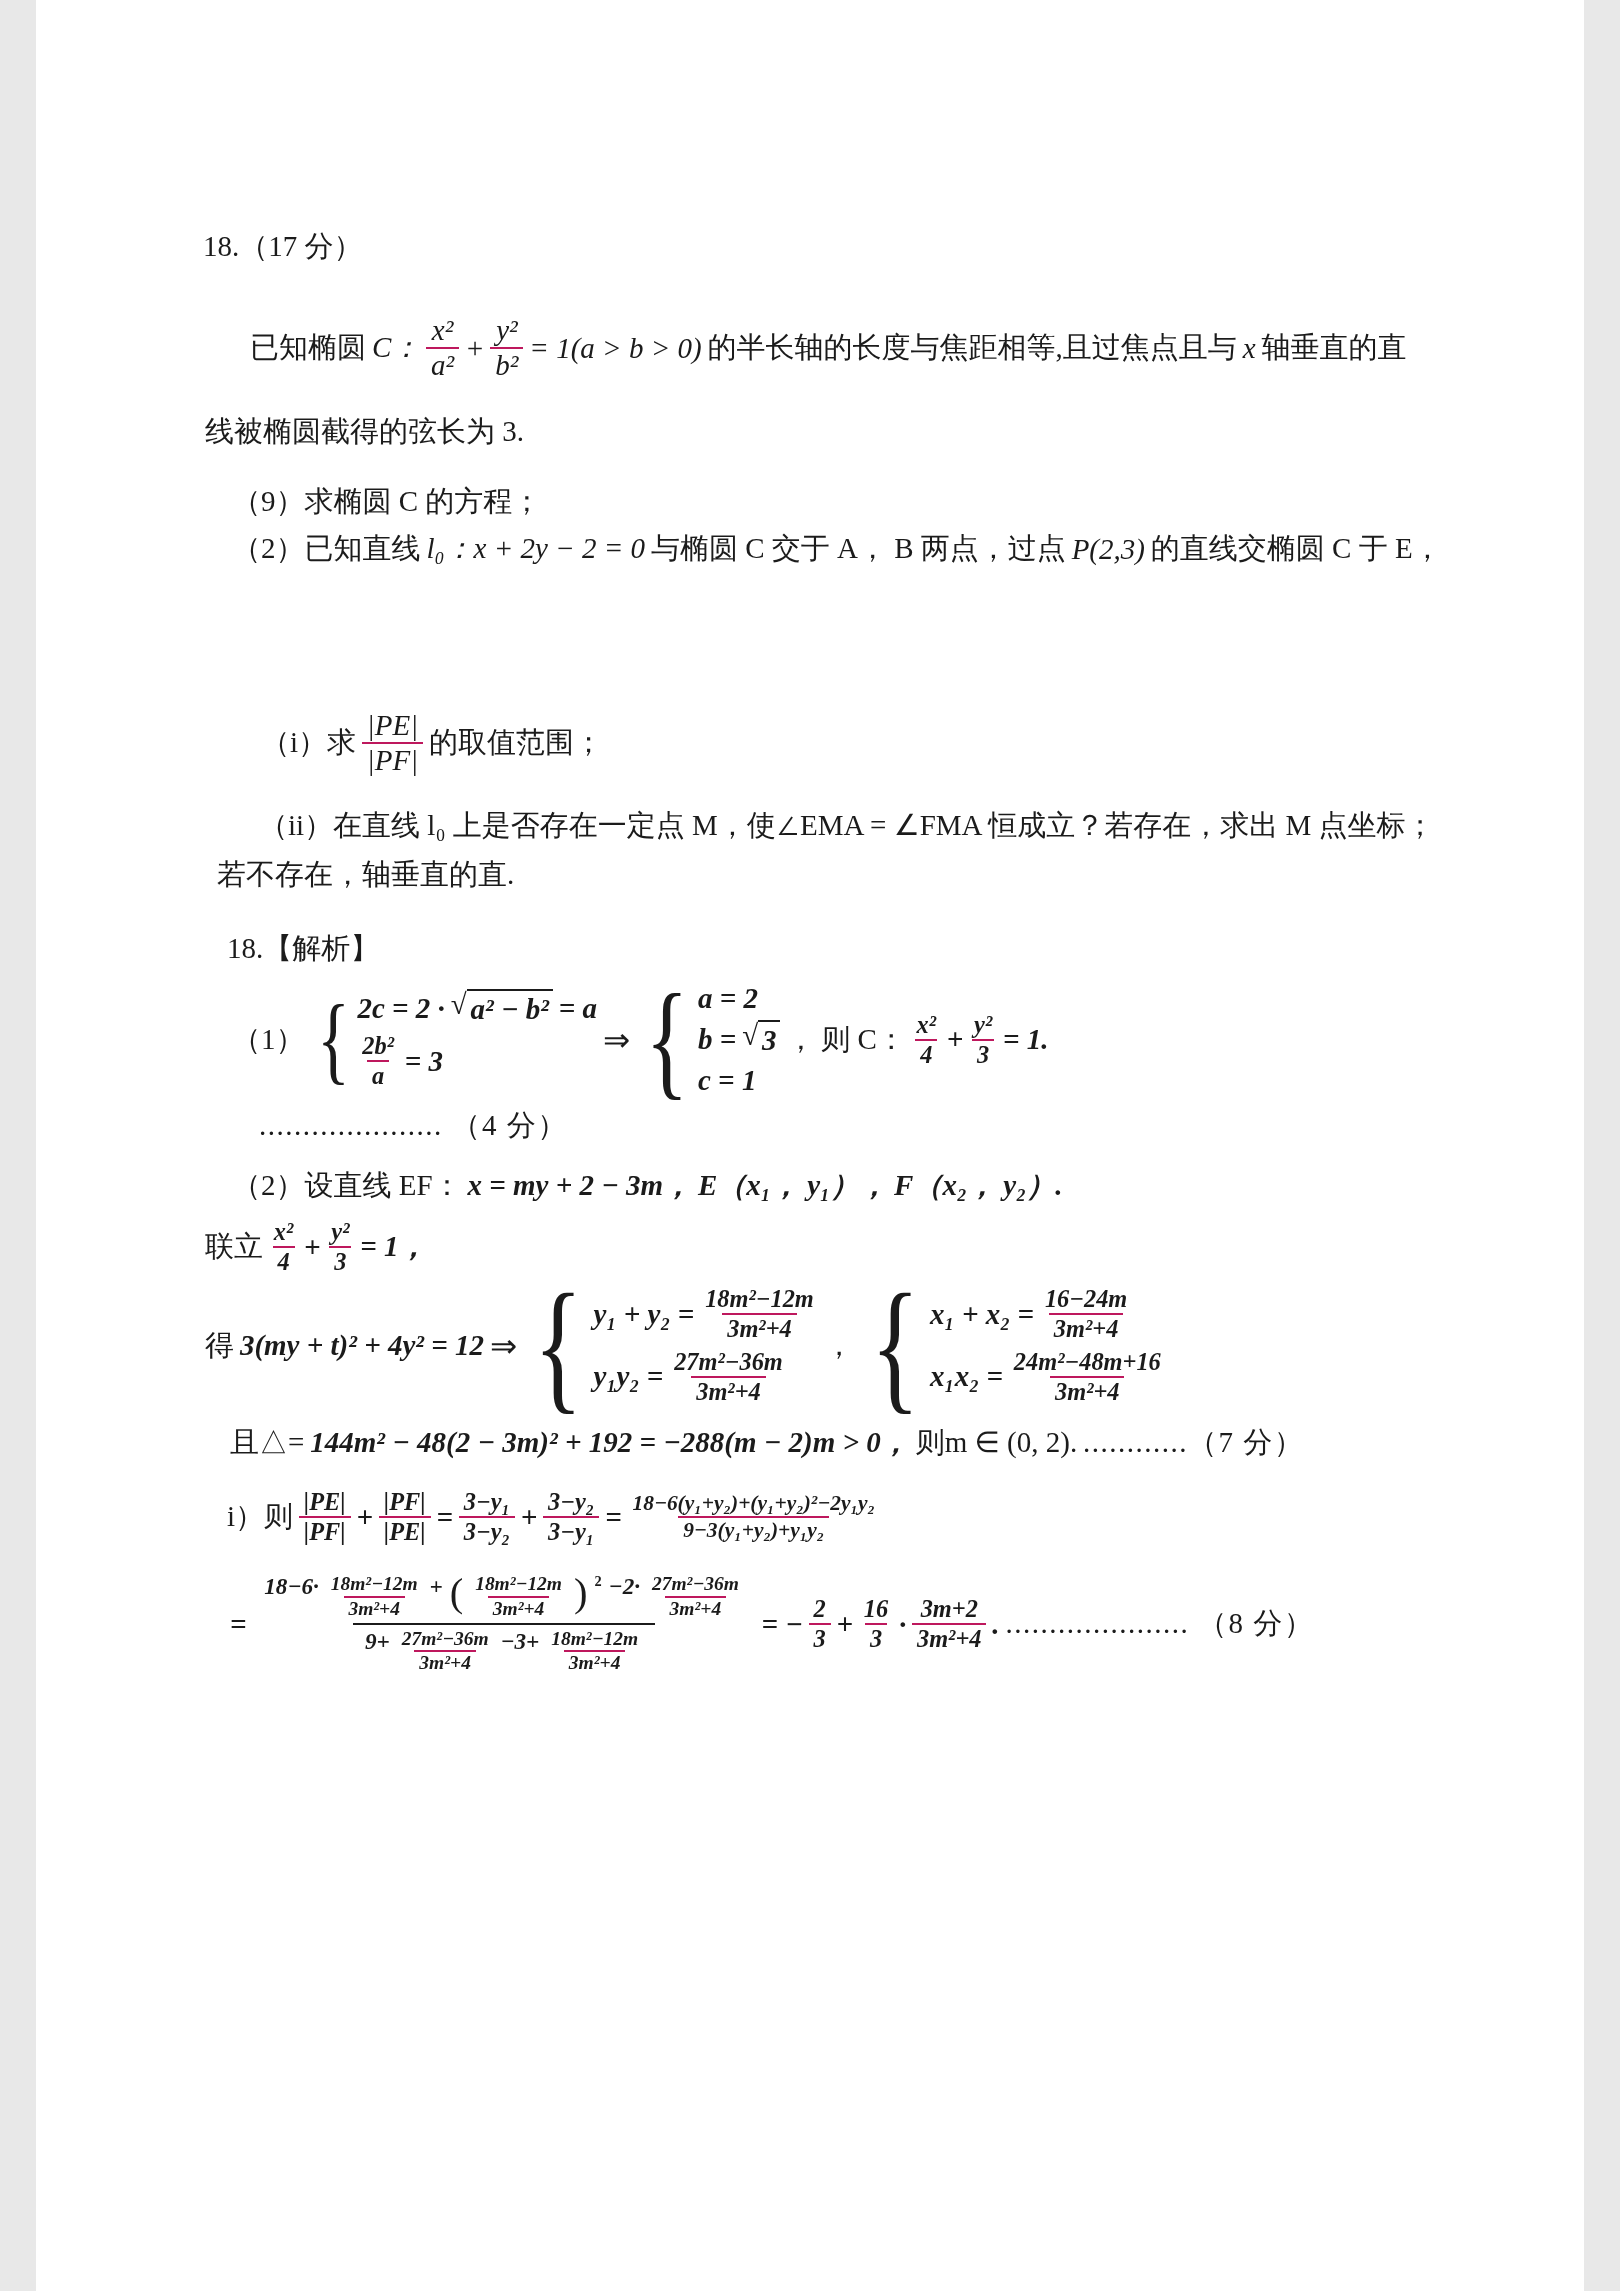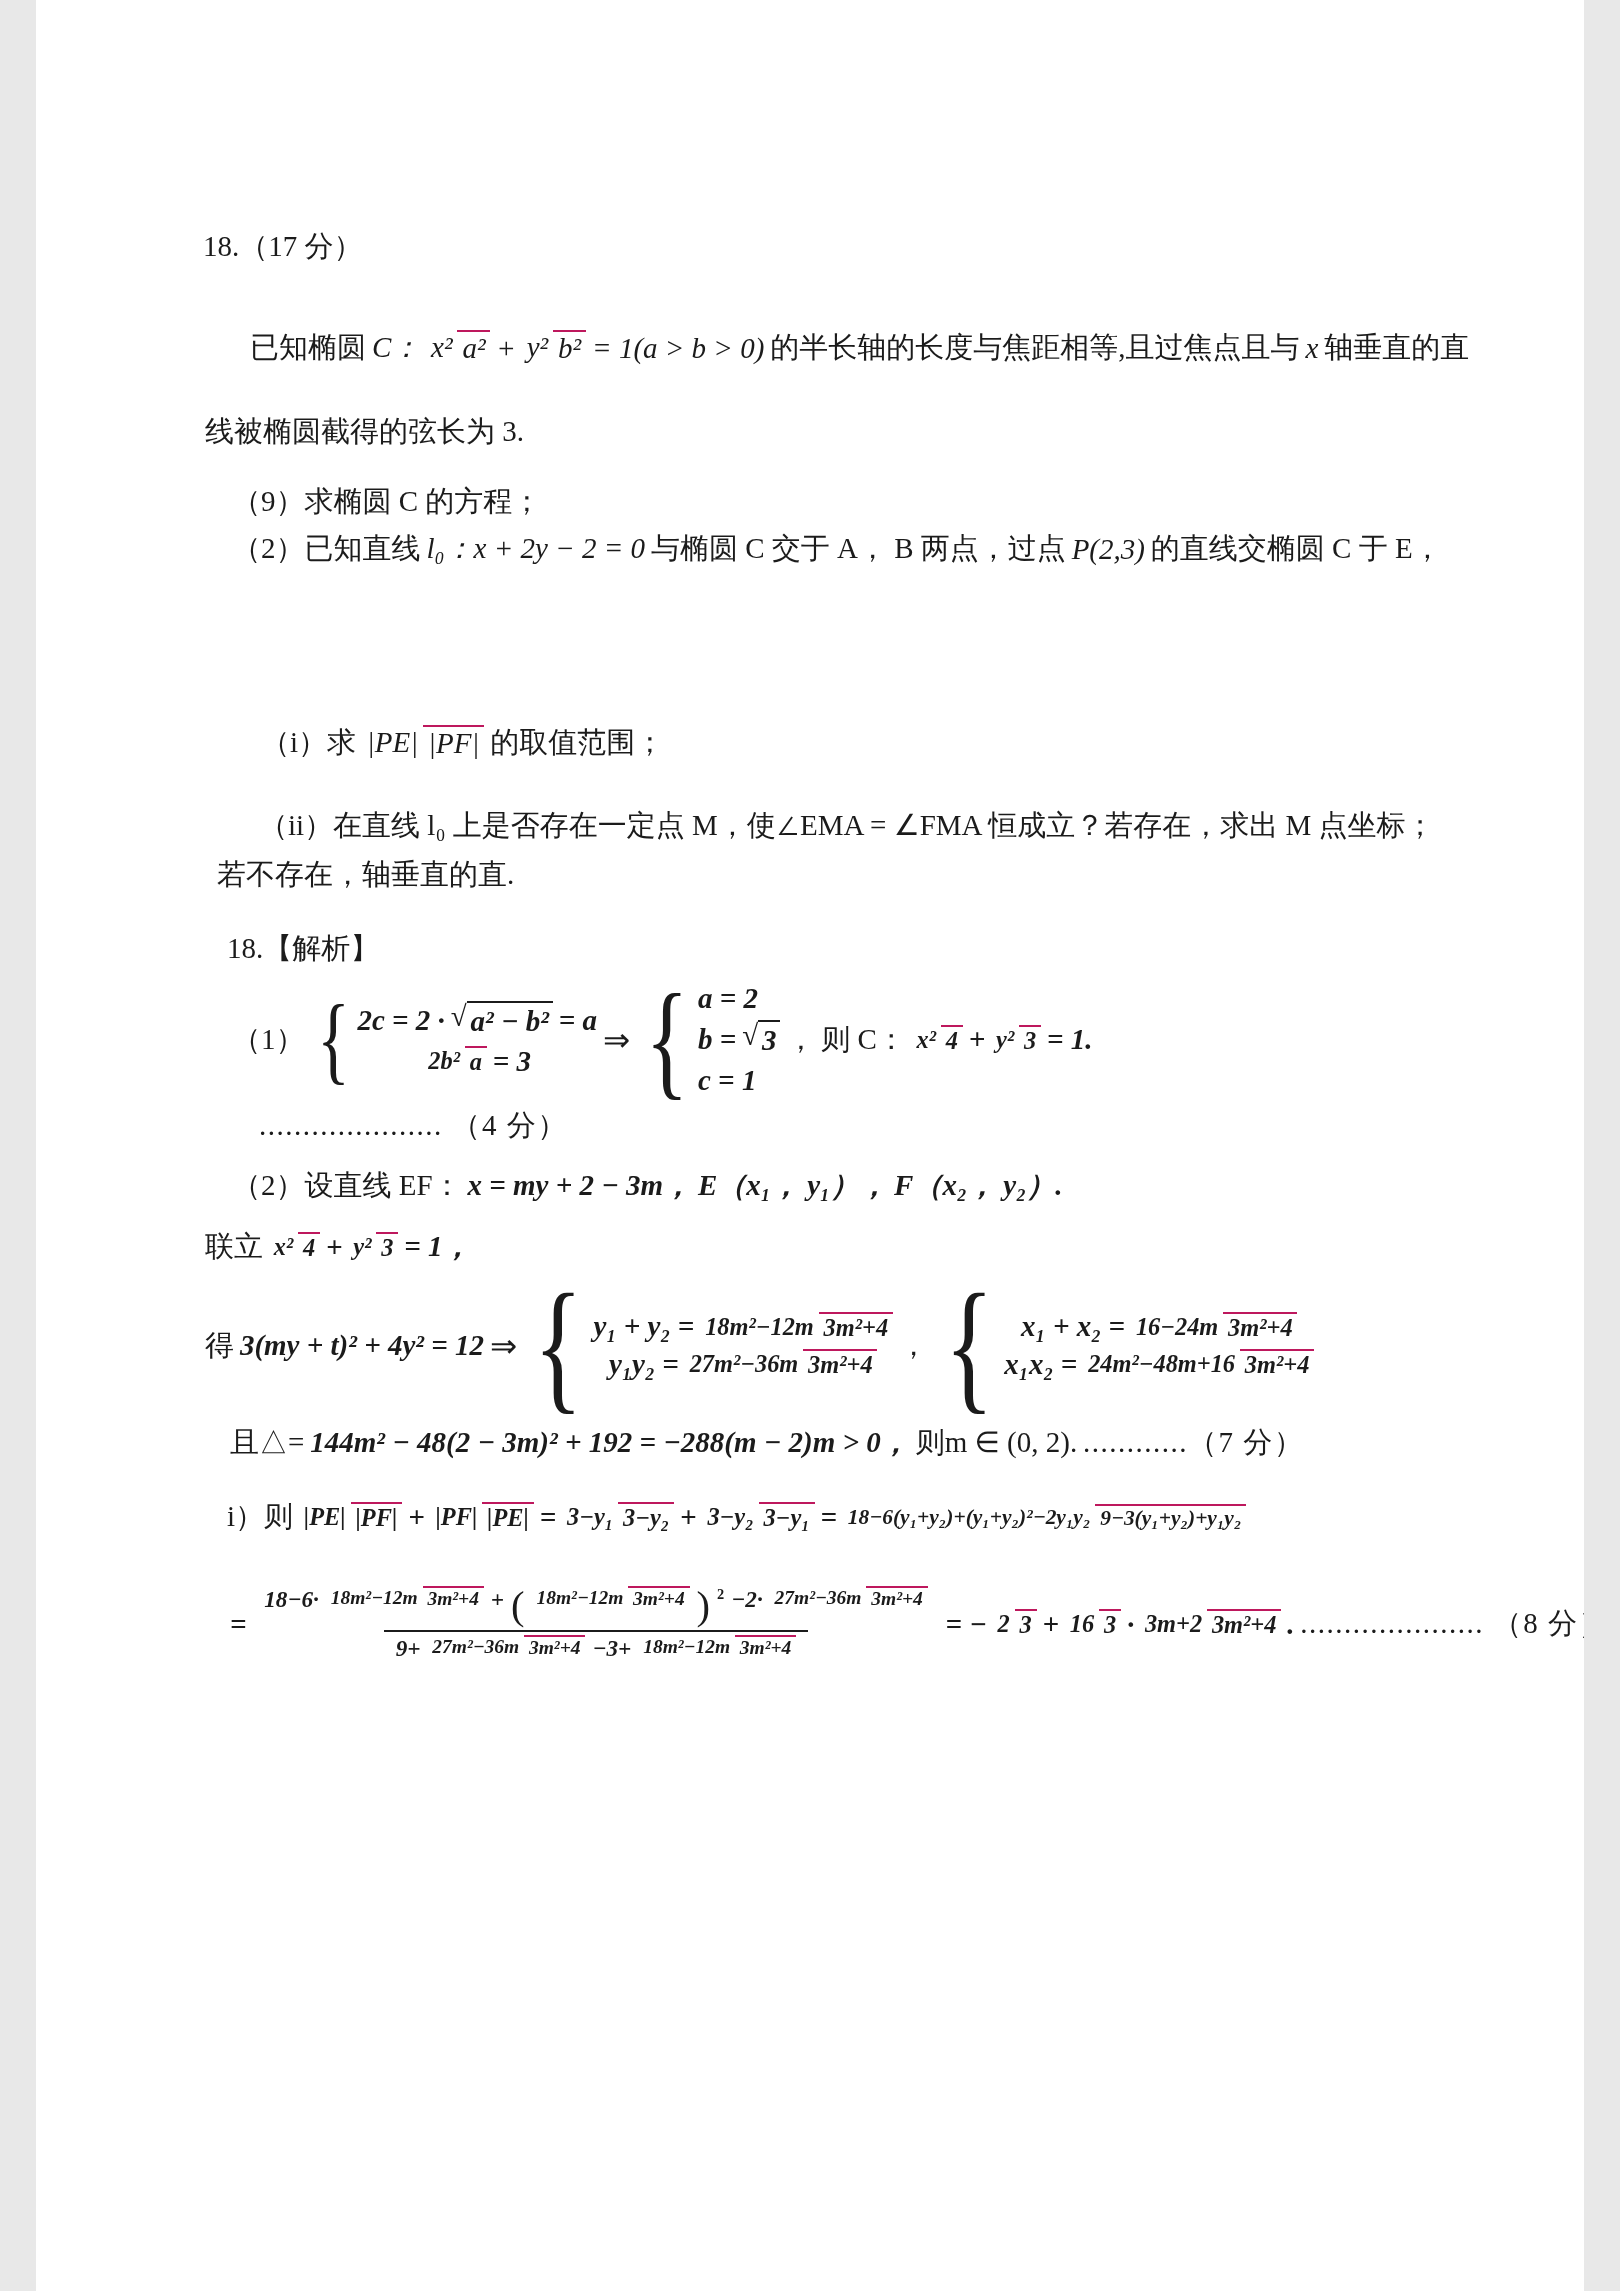--- a/index.html
+++ b/index.html
@@ -5,31 +5,31 @@
   html,body { margin:0; padding:0; background:#e8e8e8; }
   .page {
     position:relative; width:1548px; height:2292px; margin:0 auto;
     background:#ffffff; color:#1b1b1b;
     font-family:"Liberation Serif", serif; font-size:29px; overflow:hidden;
   }
   .line { position:absolute; display:flex; align-items:center; white-space:nowrap; gap:5.9px; }
   .t { font-style:normal; }
   .m { font-style:italic; }
   .bm .m, .bm .frac, .bm .sqrt, .bm .bigfrac { font-weight:600; }
-  .frac { display:inline-flex; flex-direction:row; align-items:center; font-size:0.84em; line-height:1.15; text-align:center; font-style:italic; }
+  .frac { display:inline-flex; flex-direction:column; align-items:center; font-size:0.84em; line-height:1.15; text-align:center; font-style:italic; }
   .frac .num { padding:0 4.9px; }
   .frac .den { padding:0 4.9px; border-top:2px solid #be185d; }
   .frac.big { font-size:1.0em; }
   .frac.small { font-size:0.74em; }
   .sqrt { display:inline-flex; align-items:flex-start; font-style:italic; }
   .sqrt .rad { font-style:normal; line-height:1.1; }
   .sqrt .cand { border-top:2px solid #1b1b1b; line-height:1.25; padding:0 3.9px; }
   .sys { display:inline-flex; align-items:center; }
   .rows { display:inline-flex; flex-direction:column; row-gap:4.9px; }
-  .rows.c { align-items:center; }
+  .rows.c { }
   .rows.l { align-items:flex-start; }
   .row { display:flex; align-items:center; gap:5.9px; }
   .brace { font-style:normal; font-weight:400; line-height:0.85; transform:scaleX(0.7); transform-origin:center; }
   .b2 { font-size:98px; } .b3 { font-size:129px; } .bf { font-size:147px; }
   .arrow { font-style:normal; font-size:1.12em; }
   .bigfrac { display:inline-flex; flex-direction:column; align-items:center; font-size:0.8em; font-style:italic; }
   .bf-num, .bf-den { display:flex; align-items:flex-start; gap:7px; padding:2.9px 11.8px; }
   .bf-den { border-top:2.9px solid #1b1b1b; }
   .bp { font-style:normal; font-size:1.75em; line-height:1; font-weight:400; }
   sup.s2 { font-size:0.62em; font-style:normal; }

